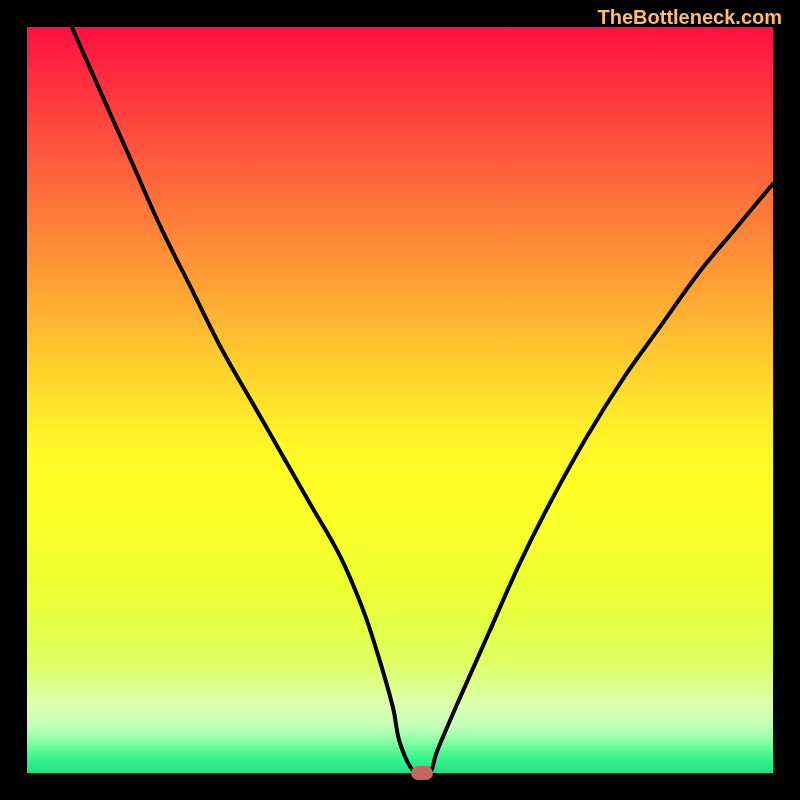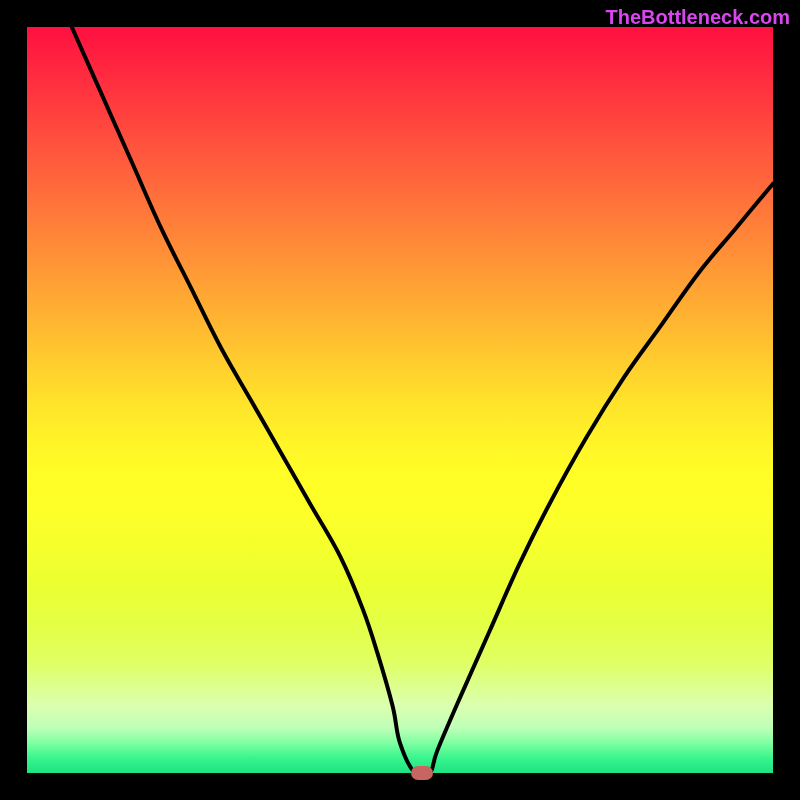--- a/index.html
+++ b/index.html
@@ -46,22 +46,22 @@
       #dbffb0 91%,
       #beffb8 94%,
       #7dffa0 96%,
       #38f58e 98%,
       #1de281 100%
     );
   }
   .watermark {
     position: absolute;
     top: 6px;
-    right: 10px;
-    color: #d946ef;
+    right: 18px;
+    color: #fdba74;
     font-size: 20px;
     font-weight: bold;
     z-index: 10;
   }
   svg.curve {
     position: absolute;
     left: 27px;
     top: 27px;
     width: 746px;
     height: 746px;

